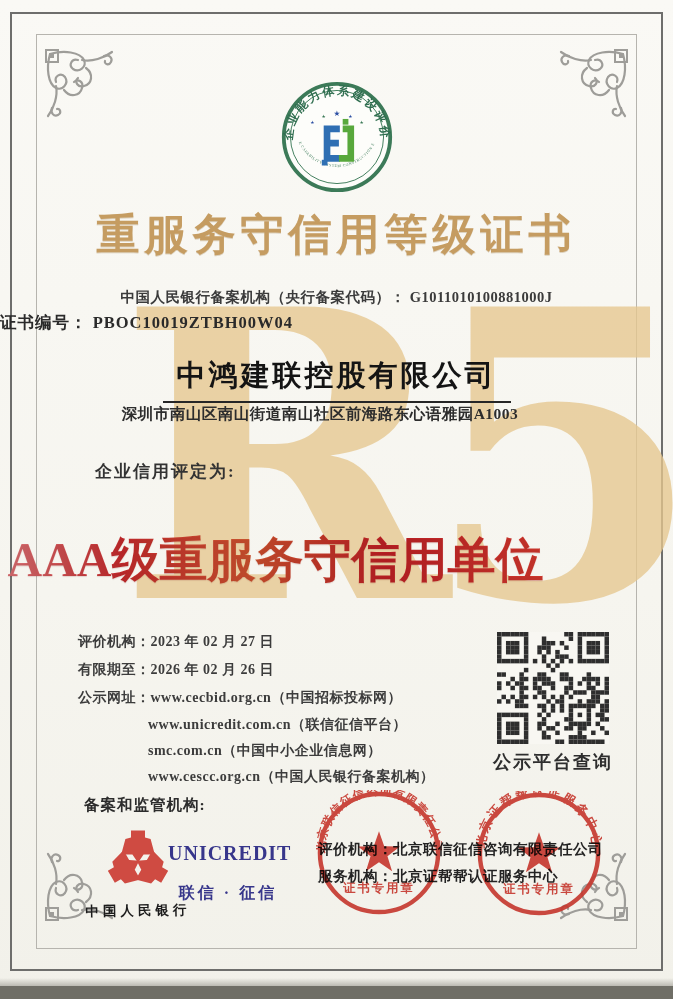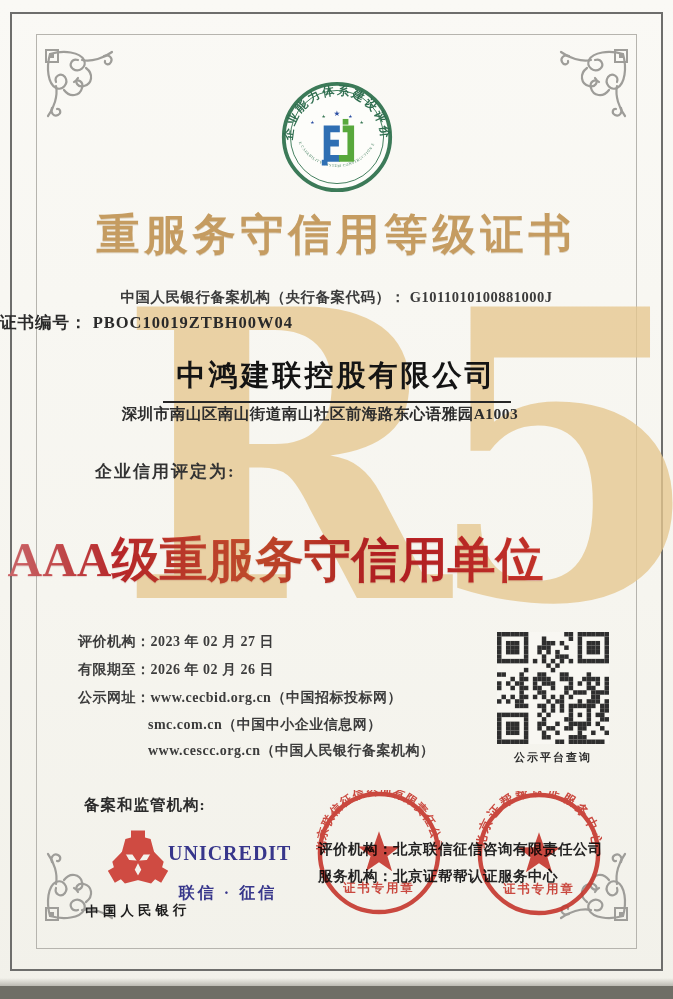--- a/index.html
+++ b/index.html
@@ -49,21 +49,21 @@
         -webkit-background-clip:text;background-clip:text;color:transparent;
         text-shadow:0 1px 1px rgba(120,20,20,.15);}
 
   .details{position:absolute;left:78px;top:628px;font-size:14px;font-weight:700;
         color:#3c3c3c;letter-spacing:.5px;}
   .details .row{height:28px;line-height:28px;}
   .details .cont{padding-left:70px;height:26px;line-height:26px;}
 
   .qr-box{position:absolute;left:497px;top:632px;width:112px;height:112px;}
   .qr-label{position:absolute;left:487px;top:750px;width:132px;text-align:center;
-        font-size:11px;font-weight:700;color:#2e2e2e;letter-spacing:2px;}
+        font-size:18px;font-weight:700;color:#2e2e2e;letter-spacing:2px;}
 
   .regulator-label{position:absolute;left:84px;top:795px;font-size:15.5px;
         font-weight:800;color:#2c2c2c;letter-spacing:1px;}
   .pbc-logo{position:absolute;left:96px;top:818px;width:84px;height:84px;}
   .pbc-name{position:absolute;left:72px;top:902px;width:132px;text-align:center;
         font-size:13.5px;font-weight:700;color:#1c1c1c;letter-spacing:4px;
         transform:rotate(-1deg);}
   .unicredit{position:absolute;left:168px;top:842px;width:120px;text-align:center;color:#37368b;}
   .unicredit .en{font-size:20px;font-weight:800;letter-spacing:1px;
         font-family:"Liberation Serif","DejaVu Serif",serif;}
@@ -176,20 +176,21 @@
     <div class="details">
       <div class="row">
         <span>评价机构：</span><span>2023 年 02 月 27 日</span>
       </div>
       <div class="row">
         <span>有限期至：</span><span>2026 年 02 月 26 日</span>
       </div>
       <div class="row">
         <span>公示网址：</span><span>www.cecbid.org.cn（中国招标投标网）</span>
       </div>
+      <div class="cont">www.unicredit.com.cn（联信征信平台）</div>
       <div class="cont">smc.com.cn（中国中小企业信息网）</div>
       <div class="cont">www.cescc.org.cn（中国人民银行备案机构）</div>
     </div>
 
     <svg class="qr-box" viewBox="0 0 25 25">
       <rect x="0" y="0" width="25" height="25" fill="#f8f7f2"></rect>
       <g id="qr-cells" fill="#2e2e2e">
           <rect x="0" y="0" width="1" height="1"></rect>
           <rect x="1" y="0" width="1" height="1"></rect>
           <rect x="2" y="0" width="1" height="1"></rect>

